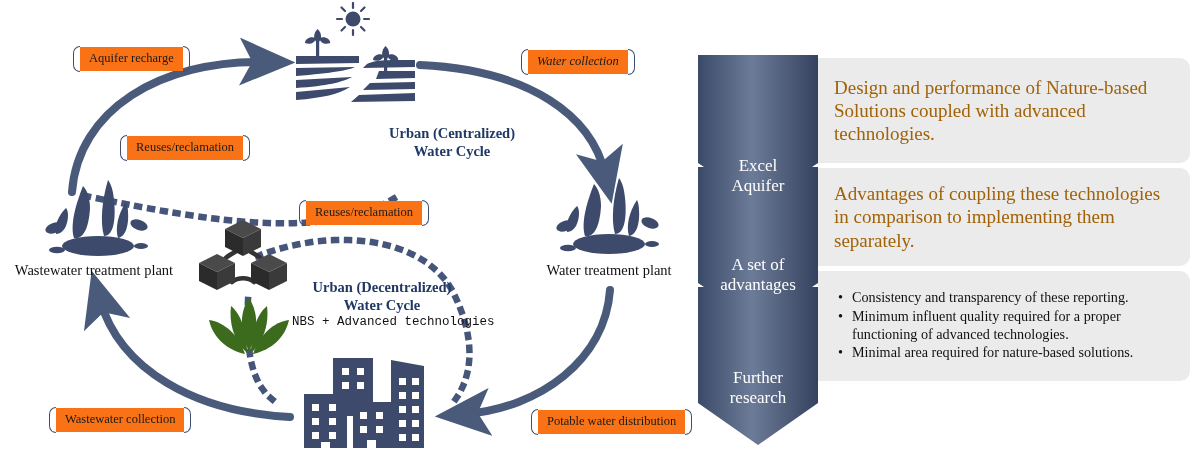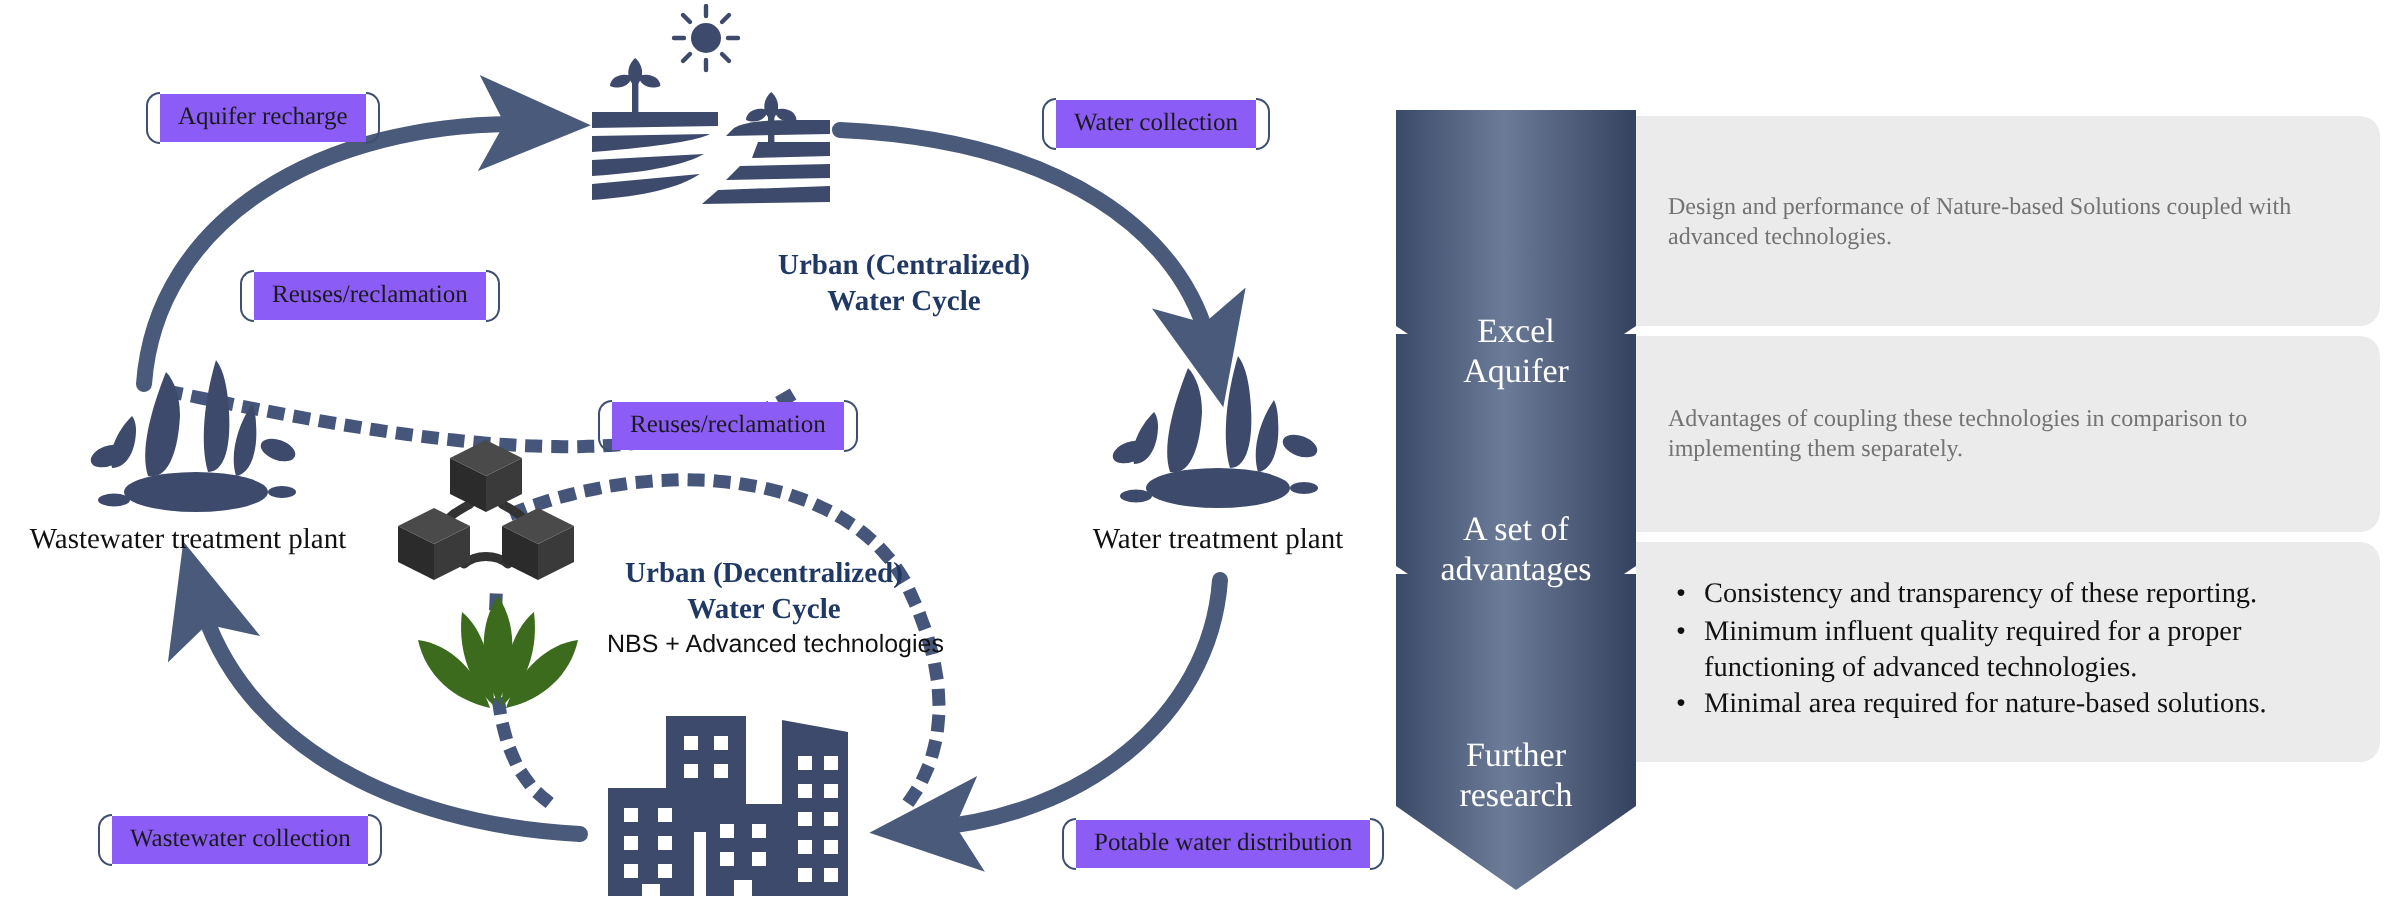--- a/index.html
+++ b/index.html
@@ -34,21 +34,21 @@
     position: absolute;
     left: 0; top: 0;
     width: 100%;
     height: 100%;
     overflow: visible;
   }
 
   
   .chip {
     position: absolute;
-    background: #8b5cf6;
+    background: #f97316;
     color: #1a1a1a;
     font-family: "Liberation Serif", serif;
     font-size: 12.5px;
     line-height: 1;
     padding: 5px 9px 6px 9px;
     white-space: nowrap;
     z-index: 6;
   }
   .chip::before, .chip::after {
     content: "";
@@ -77,24 +77,24 @@
     font-weight: bold;
     font-size: 14.5px;
     line-height: 1.25;
     text-align: center;
     white-space: nowrap;
     z-index: 5;
   }
   .cycle-sub {
     position: absolute;
     color: #111111;
-    font-family: Liberation Sans, sans-serif;
+    font-family: Liberation Mono, monospace;
     font-size: 12.5px;
     line-height: 1.2;
-    text-align: right;
+    text-align: center;
     white-space: nowrap;
     z-index: 5;
   }
   .node-label {
     position: absolute;
     color: #111111;
     font-family: "Liberation Serif", serif;
     font-size: 14.5px;
     line-height: 1.2;
     text-align: center;
@@ -138,23 +138,23 @@
     background: #ebebeb;
     border-radius: 0 10px 10px 0;
     box-sizing: border-box;
     padding: 12px 16px;
     display: flex;
     flex-direction: column;
     justify-content: center;
     z-index: 2;
   }
   .content-text {
-    color: #737373;
-    font-family: "Liberation Serif", serif;
-    font-size: 12px;
+    color: #a16207;
+    font-family: "Liberation Serif", serif;
+    font-size: 19px;
     line-height: 1.22;
   }
   .bullets {
     margin: 0;
     padding: 0 0 0 18px;
     list-style: none;
   }
   .bullets li {
     position: relative;
     color: #111111;
@@ -368,21 +368,21 @@
           <rect x="103" y="64" width="7" height="7"></rect>
             <rect x="116" y="64" width="7" height="7"></rect>
           <rect x="103" y="78" width="7" height="7"></rect>
             <rect x="116" y="78" width="7" height="7"></rect>
         </g>
       </svg>
     </div>
 
     <div class="chip" style="left:80px; top:47px;">Aquifer recharge</div>
 
-    <div class="chip" style="left:528px; top:50px;">Water collection</div>
+    <div class="chip" style="left:528px; top:50px;font-style:italic;">Water collection</div>
 
     <div class="chip" style="left:127px; top:136px;">Reuses/reclamation</div>
 
     <div class="chip" style="left:306px; top:201px;">Reuses/reclamation</div>
 
     <div class="chip" style="left:56px; top:408px;">Wastewater collection</div>
 
     <div class="chip" style="left:538px; top:410px;font-family:Liberation Serif, serif;">Potable water distribution</div>
   </div>
 

